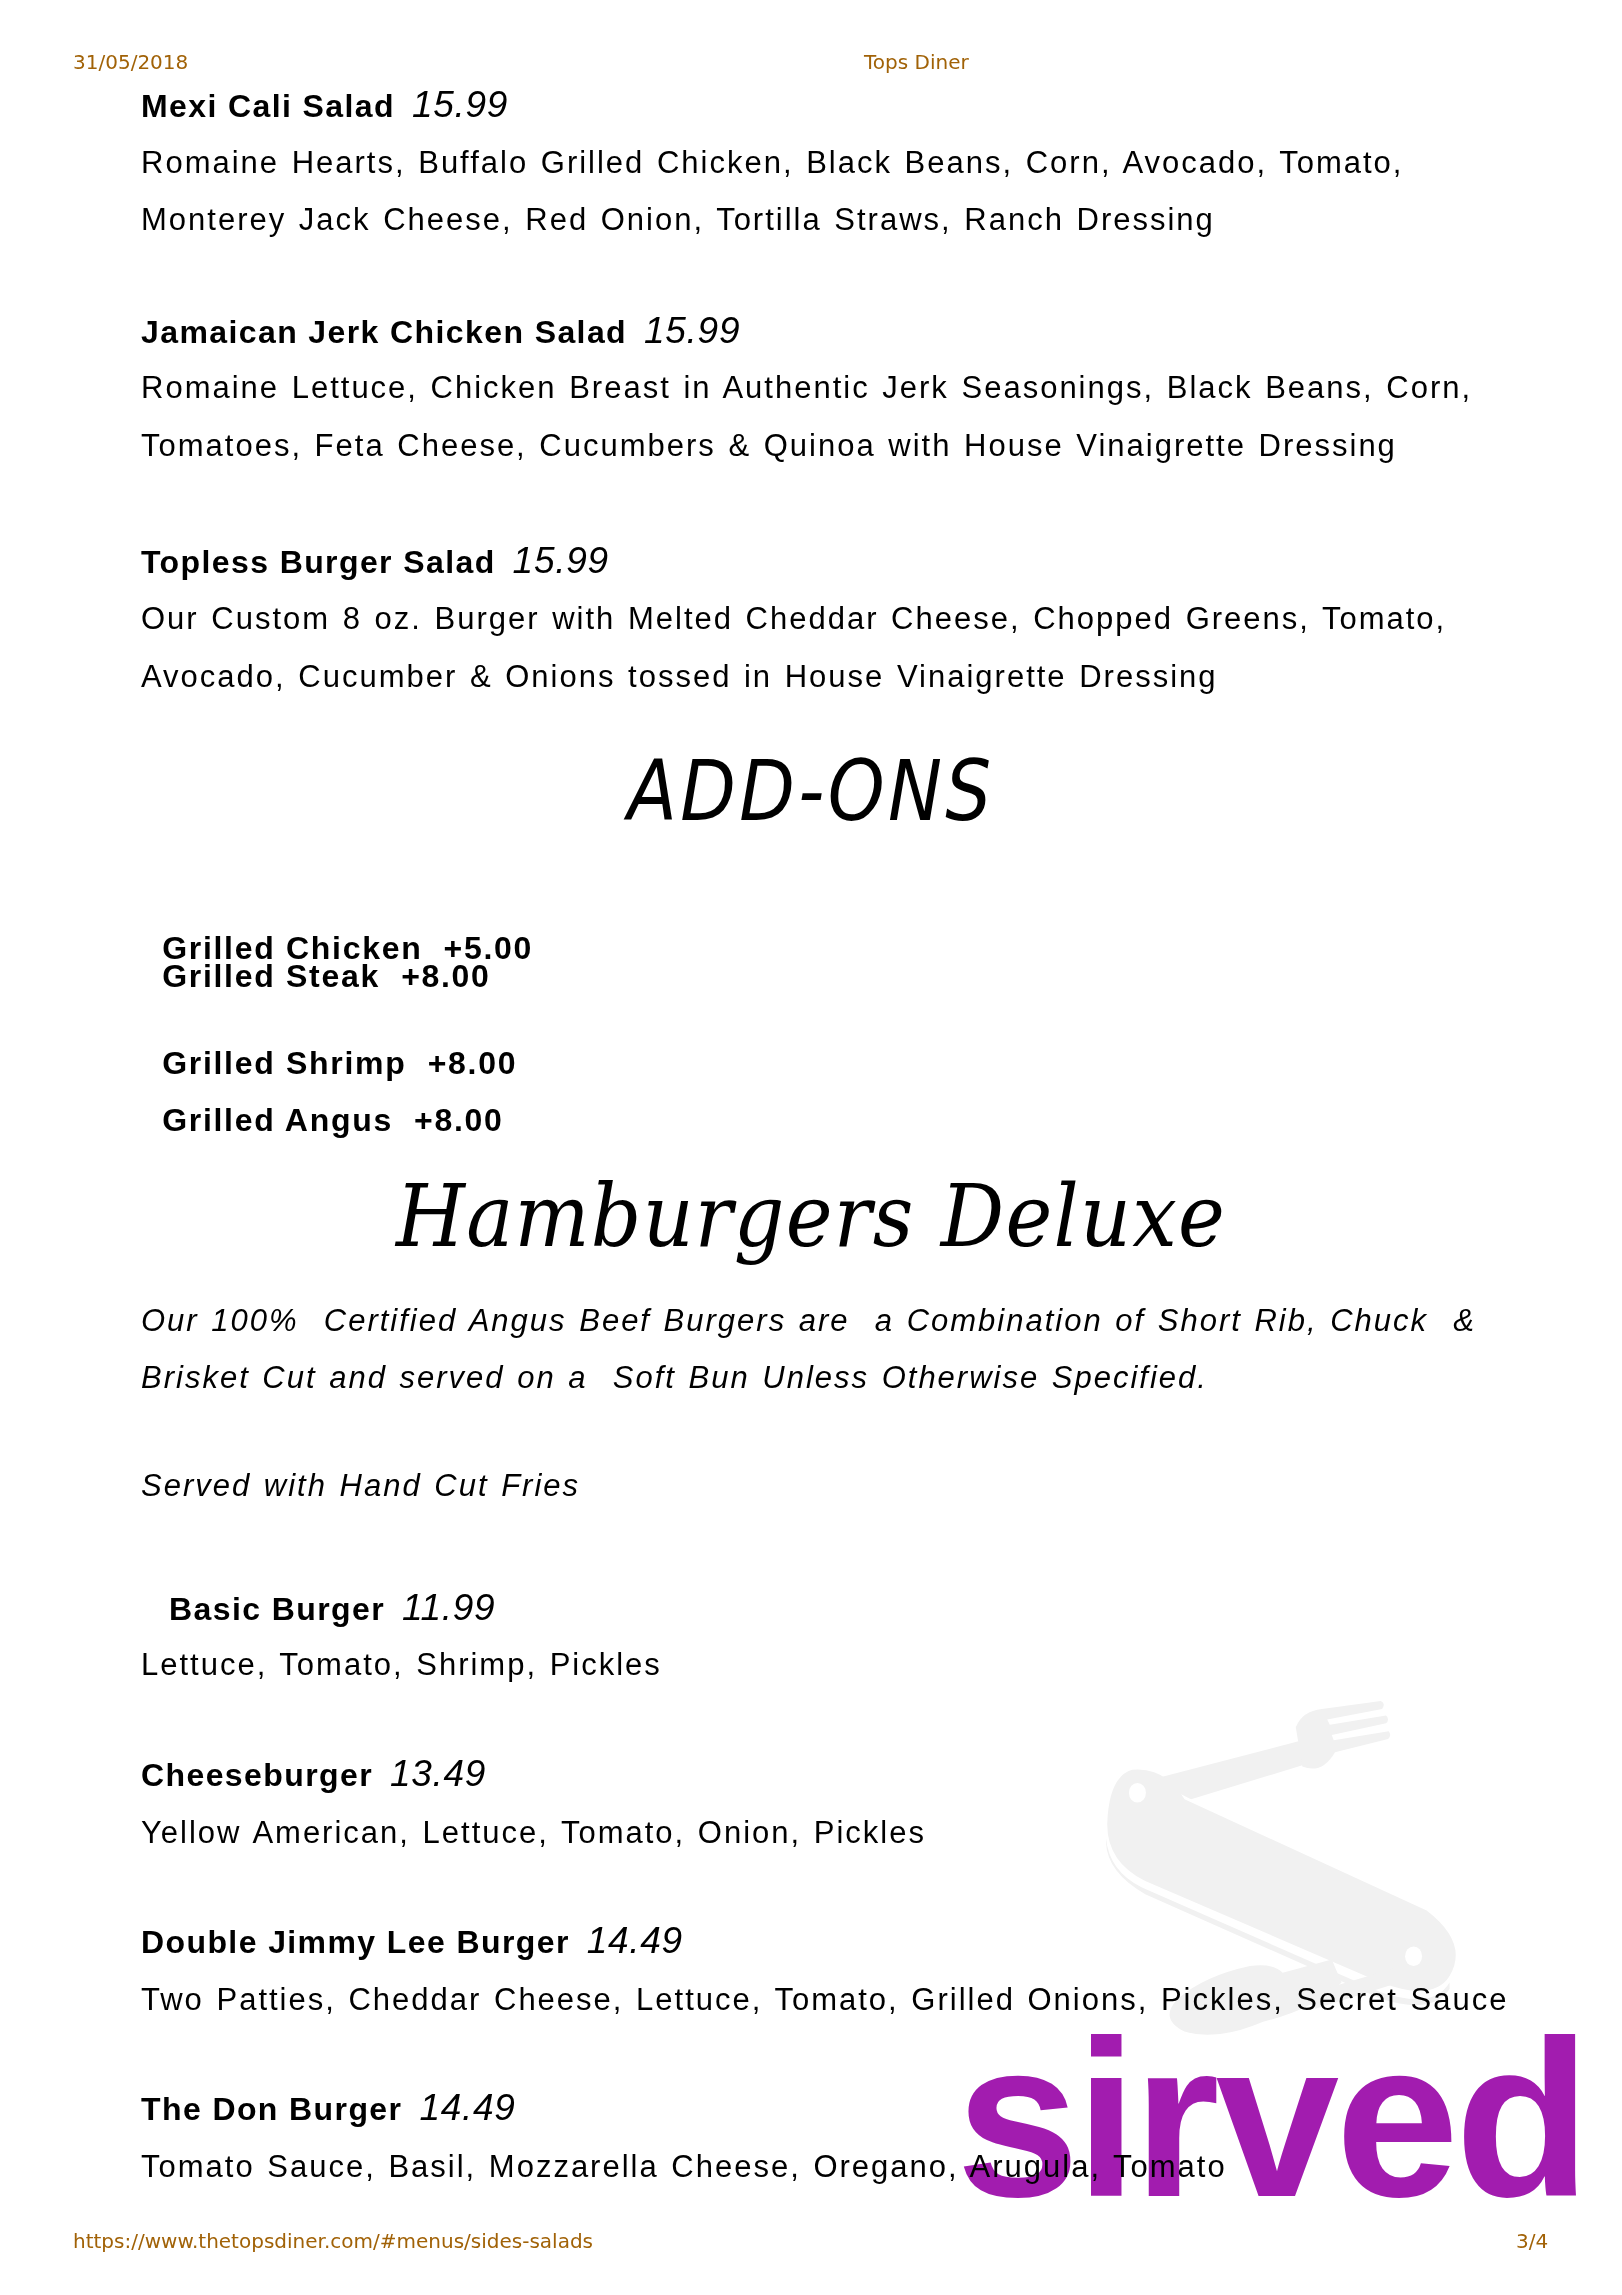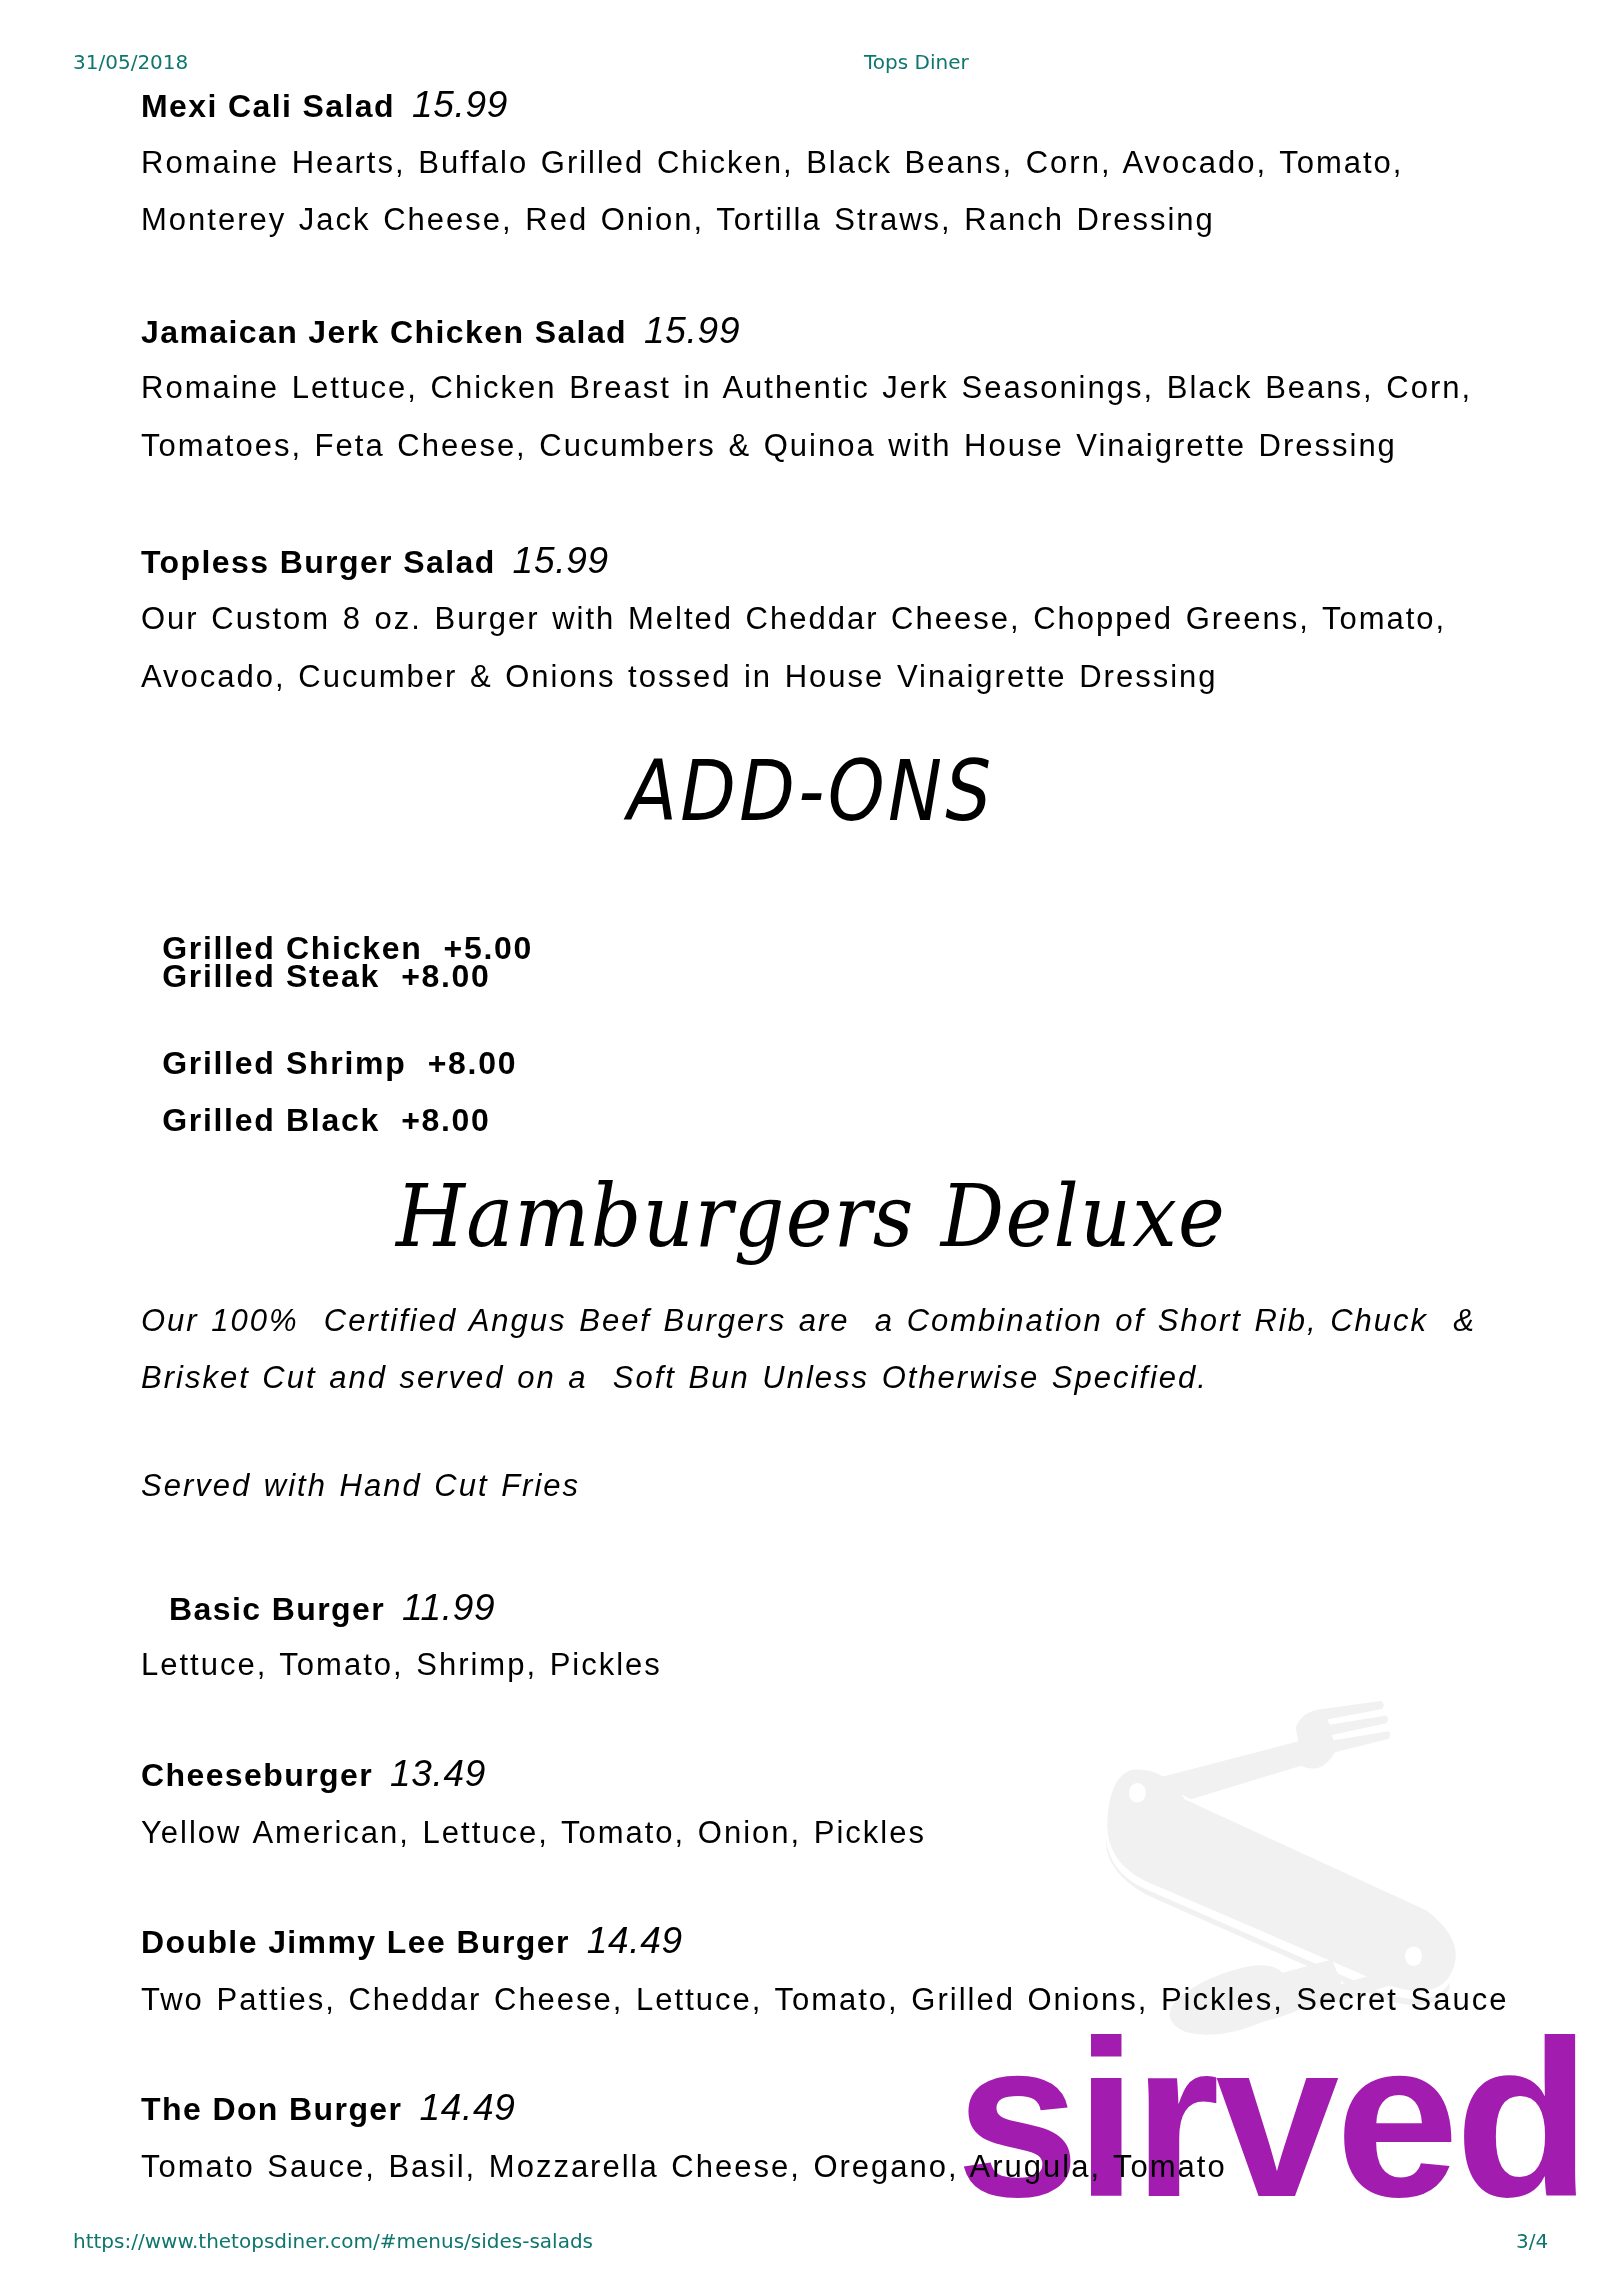--- a/index.html
+++ b/index.html
@@ -1,18 +1,18 @@
 <!DOCTYPE html>
 <html style="font-size:10.5px"><head>
 <meta charset="utf-8">
 <style>
   html, body { margin: 0; padding: 0; background: #ffffff; }
   body { width: 1622px; height: 2295px; position: relative; overflow: hidden; color: #000; }
   .abs { position: absolute; white-space: nowrap; }
-  .hdr { font-family: "DejaVu Sans", sans-serif; font-size: 20px; line-height: 26px; color: #0f766e; }
+  .hdr { font-family: "DejaVu Sans", sans-serif; font-size: 20px; line-height: 26px; color: #a16207; }
   .item-title { font-family: "Liberation Sans", sans-serif; font-weight: bold; font-size: 32px; line-height: 39px; letter-spacing: 1.4px; }
   .price { font-family: "Liberation Sans", sans-serif; font-style: italic; font-weight: normal; font-size: 37px; letter-spacing: 0.7px; margin-left: 17px; }
   .desc { font-family: "Liberation Sans", sans-serif; font-size: 31px; line-height: 39px; letter-spacing: 2px; word-spacing: 2px; }
   .intro { font-family: "Liberation Sans", sans-serif; font-style: italic; font-size: 31px; line-height: 39px; letter-spacing: 2px; word-spacing: 2px; white-space: pre; }
   .addon { font-family: "Liberation Sans", sans-serif; font-weight: bold; font-size: 32px; line-height: 39px; letter-spacing: 1.7px; white-space: pre; }
   .section-heading { font-family: "DejaVu Sans", sans-serif; font-style: italic; font-weight: normal; text-align: center; left: 0; width: 1622px; }
   .addons-heading { font-size: 84px; line-height: 98px; letter-spacing: 3.9px; transform: scaleX(0.86); transform-origin: center; }
   .burgers-heading { font-family: "DejaVu Serif", serif; font-size: 86px; line-height: 105px; letter-spacing: 1.3px; font-style: italic; transform: scaleX(0.92); transform-origin: center; }
   .watermark { position: absolute; }
   .sirved { font-family: "Liberation Sans", sans-serif; font-weight: bold; font-size: 222px; line-height: 222px; color: #a21caf; letter-spacing: -3.9px; }
@@ -69,21 +69,21 @@
 <div class="abs addon" style="left:141px; top:890px;">
   <span>Grilled Chicken</span>  <span>+5.00</span>
 </div>
 <div class="abs addon" style="left:141px; top:918px;">
   <span>Grilled Steak</span>  <span>+8.00</span>
 </div>
 <div class="abs addon" style="left:141px; top:1005px;">
   <span>Grilled Shrimp</span>  <span>+8.00</span>
 </div>
 <div class="abs addon" style="left:141px; top:1062px;">
-  <span>Grilled Black</span>  <span>+8.00</span>
+  <span>Grilled Angus</span>  <span>+8.00</span>
 </div>
 
 <div class="abs section-heading burgers-heading" style="top:1164px;">Hamburgers Deluxe</div>
 
 <div class="abs intro" style="left:141px; top:1301px;">Our 100%  Certified Angus Beef Burgers are  a Combination of Short Rib, Chuck  &amp;</div>
 <div class="abs intro" style="left:141px; top:1358px;">Brisket Cut and served on a  Soft Bun Unless Otherwise Specified.</div>
 <div class="abs intro" style="left:141px; top:1466px;">Served with Hand Cut Fries</div>
 
 <div class="abs item-title" style="left:158px; top:1588px;margin-left:11px;">
   <span>Basic Burger</span><span class="price">11.99</span>

